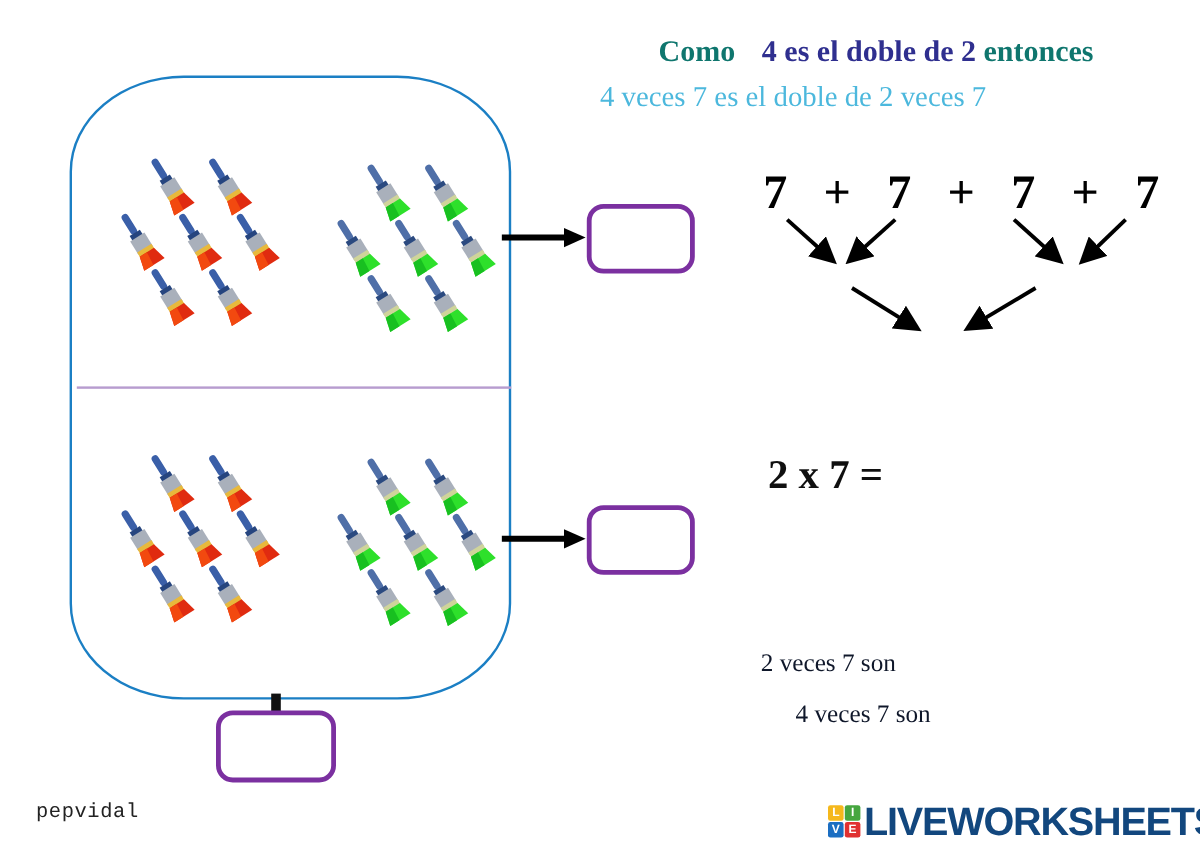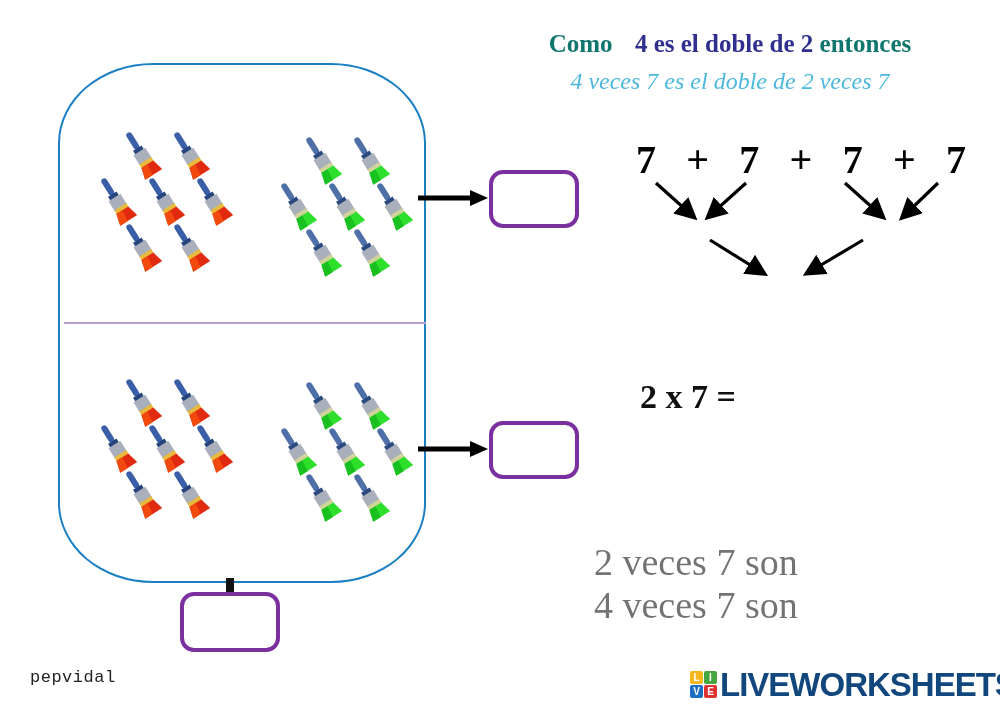--- a/index.html
+++ b/index.html
@@ -79,26 +79,25 @@
     white-space: nowrap;
   }
   .head-line1 .blk { color: #0f766e; font-weight: bold; }
   .head-line1 .nav { color: #2f2f8f; font-weight: bold; margin-left: 16px; }
 
   .head-line2 {
     position: absolute;
     left: 500px;
     top: 65px;
     width: 460px;
-    text-align: center;
+    text-align: left;
     font-size: 24px;
     line-height: 32px;
     color: #4cb8dd;
     white-space: nowrap;
-    font-style: italic;
   }
 
   .sum-row {
     position: absolute;
     left: 636px;
     top: 136px;
     width: 330px;
     font-size: 40px;
     font-weight: bold;
     color: #000000;
@@ -123,28 +122,28 @@
     font-size: 34px;
     font-weight: bold;
     color: #101010;
     white-space: nowrap;
   }
   .eq-1 { left: 640px; top: 378px; }
   .eq-2 { left: 640px; top: 453px; }
 
   .blue-sentence {
     position: absolute;
-    left: 594px;
+    left: 634px;
     width: 320px;
-    font-size: 38px;
-    color: #737373;
+    font-size: 21px;
+    color: #0f172a;
     white-space: nowrap;
   }
   .bs-1 { top: 540px; }
-  .bs-2 { top: 583px; }
+  .bs-2 { top: 583px; margin-left: 29px; }
 
   
   .author {
     position: absolute;
     left: 30px;
     top: 668px;
     font-size: 17px;
     color: #222222;
     font-family: Liberation Mono, monospace;
     letter-spacing: 0.5px;

